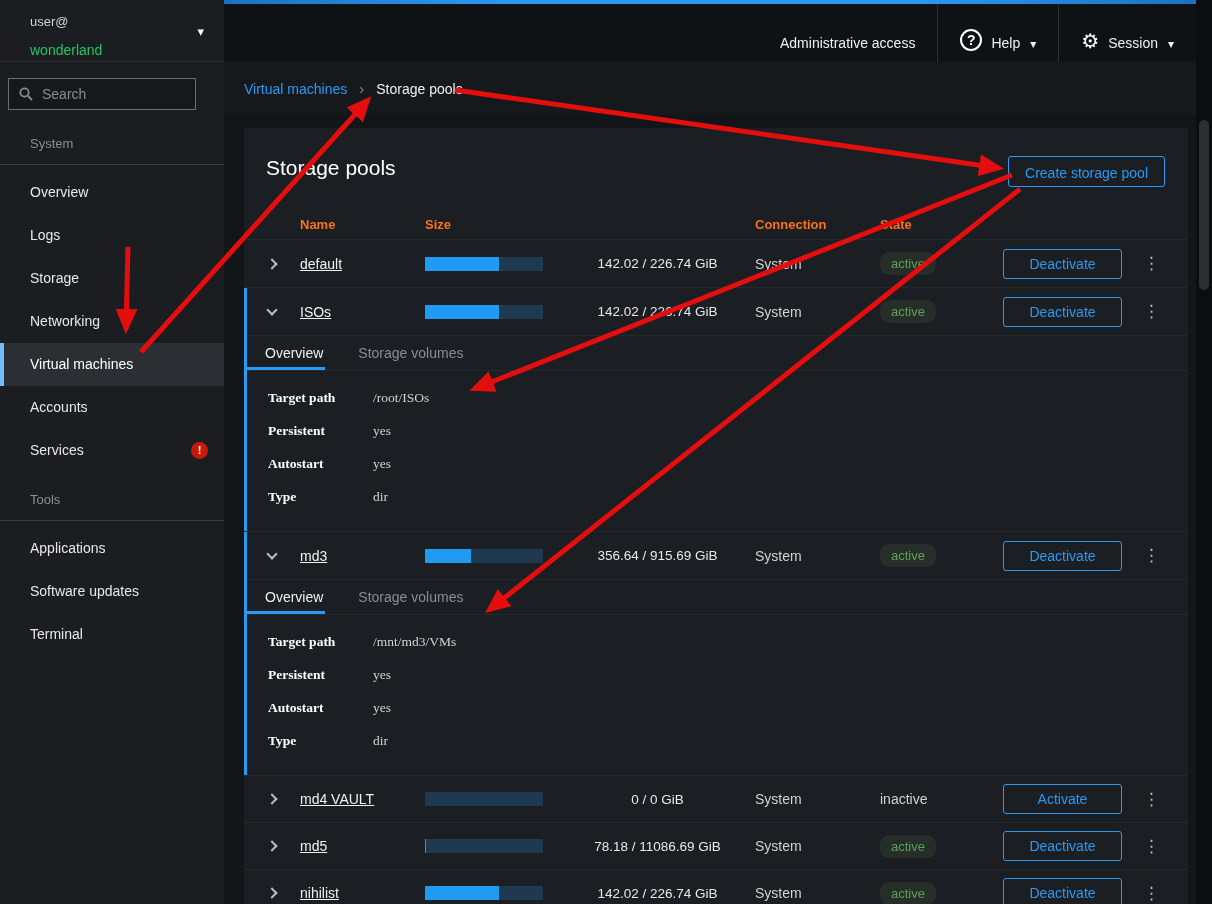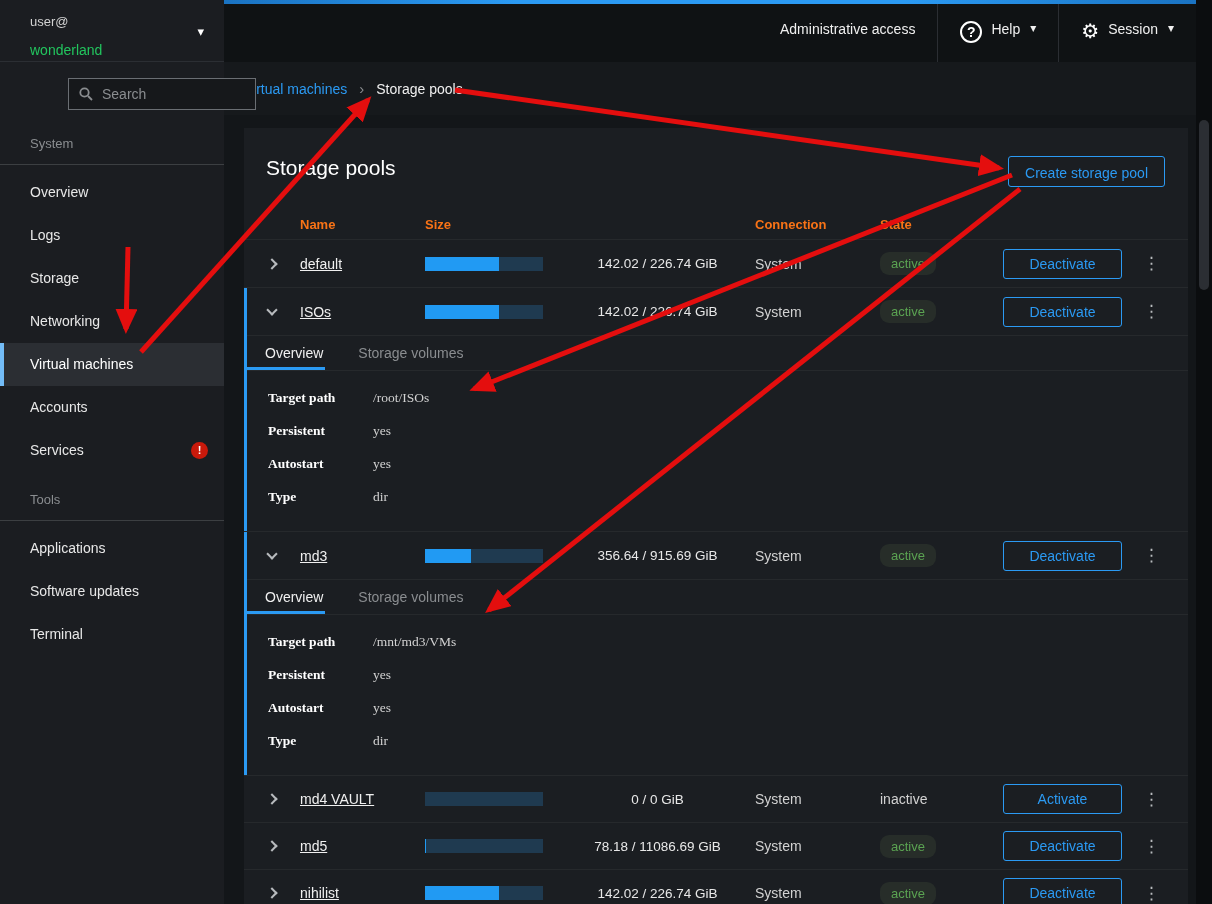--- a/index.html
+++ b/index.html
@@ -11,37 +11,37 @@
     position:relative;
     overflow:hidden;
     font-size:14px;
   }
   
   .sidebar { position:absolute; left:0; top:0; width:224px; height:904px; background:#1b1d21; z-index:2; }
   .user-block { padding:14px 16px 10px 30px; border-bottom:1px solid #2b2e33; position:relative; height:62px; }
   .user-prefix { font-size:13px; color:#d2d2d2; }
   .user-host { font-size:14px; font-weight:normal; color:#22c55e; margin-top:13px; }
   .user-caret { position:absolute; right:20px; top:24px; color:#fff; font-size:13px; }
-  .search-wrap { padding:16px 16px 6px 20px;margin-left:48px; }
+  .search-wrap { padding:16px 16px 6px 8px; }
   .search-box { display:flex; align-items:center; width:188px; height:32px; background:#16181b; border:1px solid #6a6e73; padding:0 10px; }
   .search-box svg { flex:0 0 auto; margin-right:9px; }
   .search-box input { background:transparent; border:none; outline:none; color:#d2d2d2; font-size:14px; width:100%; font-family:"Liberation Sans",sans-serif; }
   .search-box input::placeholder { color:#8a8d90; }
   .nav-section-title { color:#8a8d90; font-size:13px; padding:20px 30px 13px 30px; }
   .nav-divider { border-bottom:1px solid #3c3f42; margin:0 0 6px 0; }
   .nav-item { position:relative; height:43px; line-height:43px; padding-left:30px; color:#e8e8e8; font-size:14px; cursor:pointer; }
   .nav-item.selected { background:#2b2e33; color:#fff; }
   .nav-item.selected::before { content:""; position:absolute; left:0; top:0; bottom:0; width:4px; background:#73bcf7; }
   .nav-badge { position:absolute; right:16px; top:13px; width:17px; height:17px; border-radius:50%; background:#c9190b; color:#fff;
     font-size:11px; font-weight:bold; text-align:center; line-height:17px; }
   
   .masthead { position:absolute; left:224px; top:0; width:972px; height:62px; background:#0f1214; z-index:1; }
   .masthead::before { content:""; position:absolute; left:0; top:0; right:0; height:4px; background:linear-gradient(90deg,#1a73c2,#2b9af3 30%,#2b9af3 70%,#1a73c2); }
   .mast-inner { display:flex; align-items:center; height:100%; padding-top:4px; justify-content:flex-end; }
-  .mast-item { display:flex; align-items:flex-start; height:100%; padding:17px 22px; color:#f0f0f0; font-size:14px; cursor:pointer; }
+  .mast-item { display:flex; align-items:flex-end; height:100%; padding:11px 22px; color:#f0f0f0; font-size:14px; cursor:pointer; }
   .mast-sep { width:1px; height:100%; background:#2b2e33; }
   .mast-caret { margin-left:10px; font-size:12px; color:#f0f0f0; }
   .help-icon { width:22px; height:22px; border:2px solid #fff; border-radius:50%; color:#fff; font-weight:bold; font-size:14px;
     display:flex; align-items:center; justify-content:center; margin-right:9px; }
   .gear-icon { font-size:20px; color:#fff; margin-right:9px; line-height:1; }
   
   .breadcrumb-bar { position:absolute; left:224px; top:62px; width:972px; height:53px; background:#16191c; display:flex; align-items:center; padding-left:20px; z-index:1; }
   .crumb-link { color:#2b9af3; cursor:pointer; }
   .crumb-sep { color:#8a8d90; margin:0 12px; font-size:15px; }
   .crumb-current { color:#f0f0f0; }

